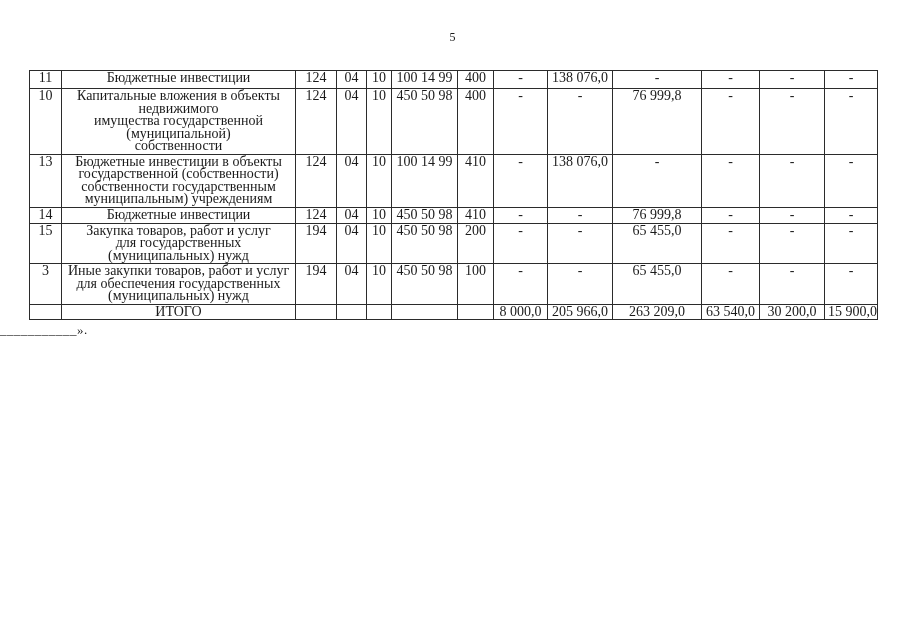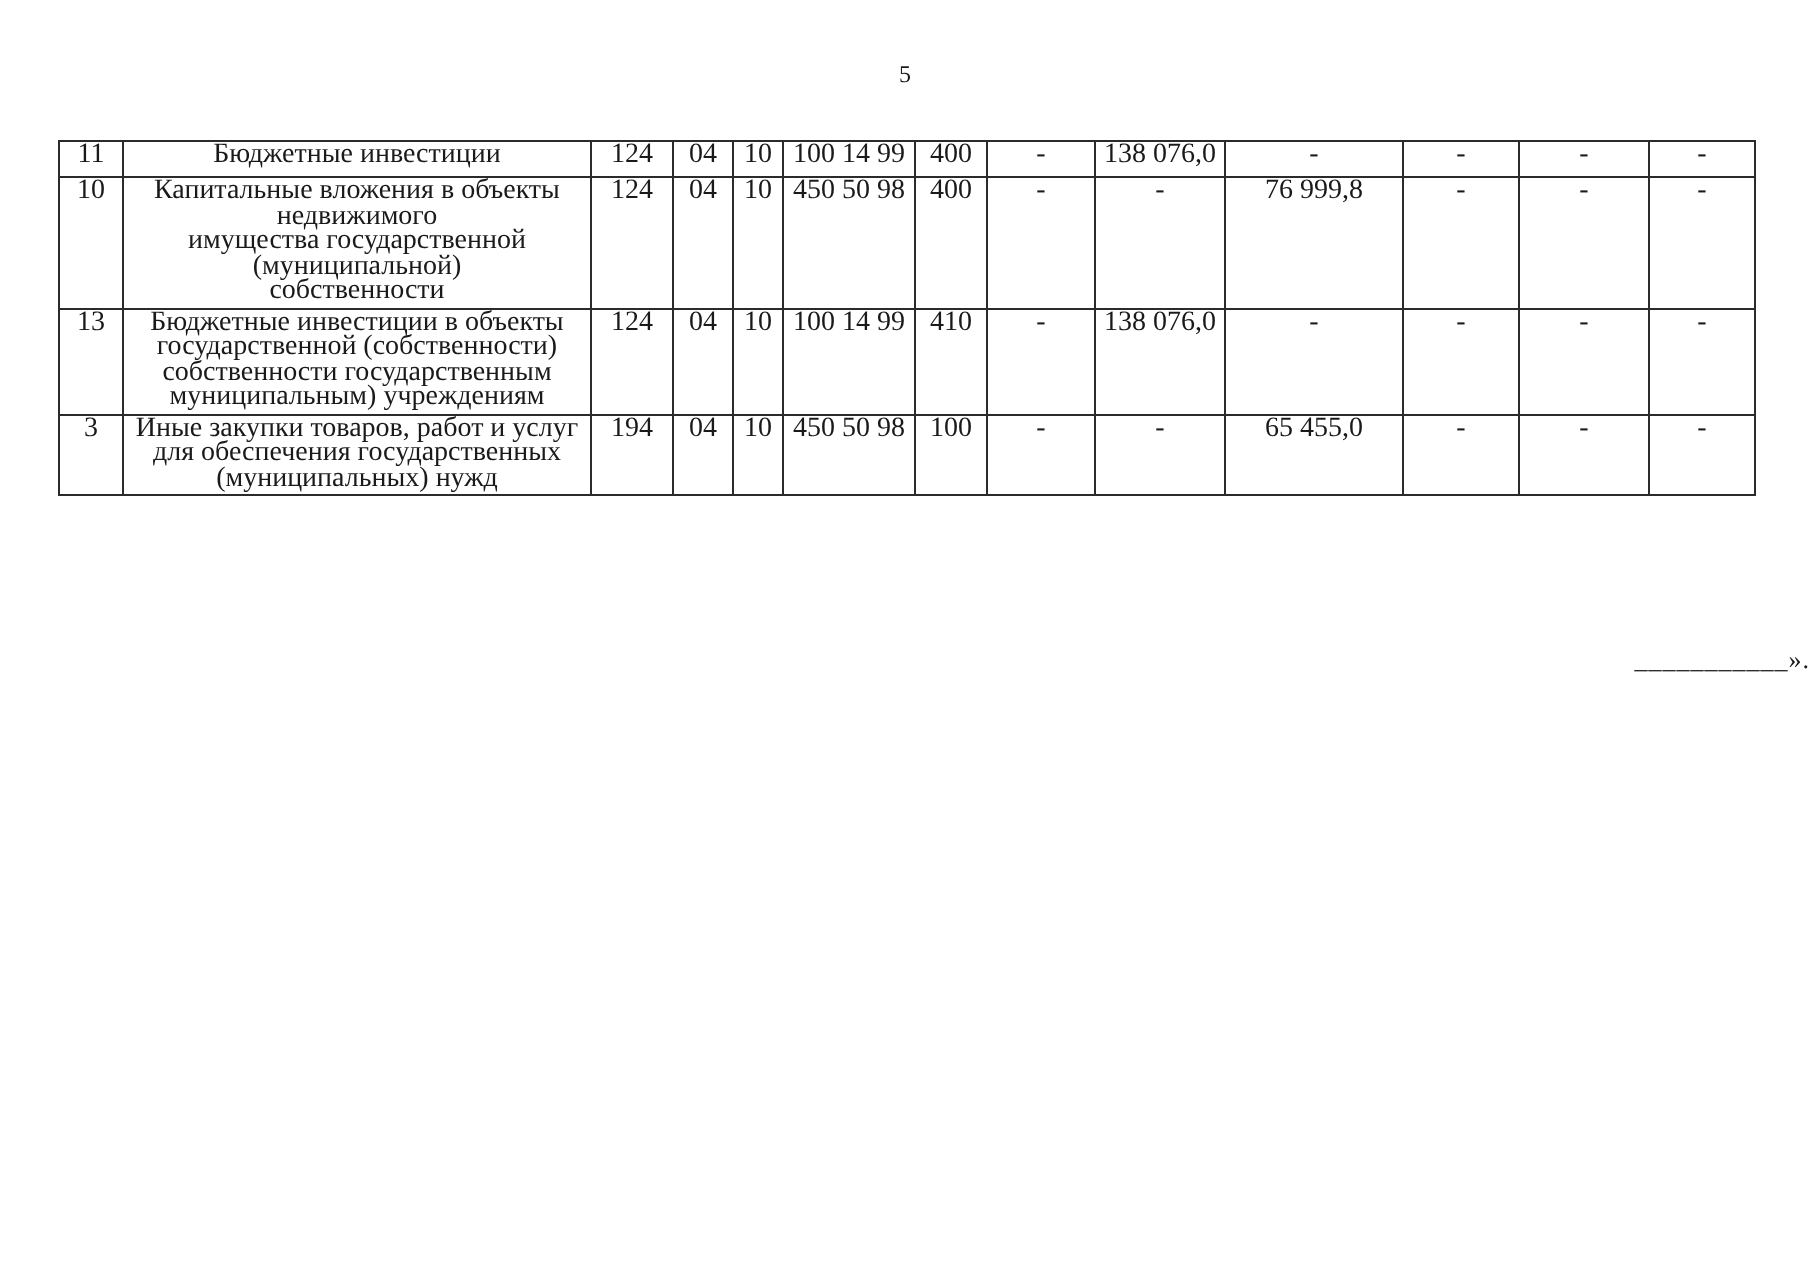--- a/index.html
+++ b/index.html
@@ -55,21 +55,21 @@
   .budget-table tr:nth-child(3) td { height: 44px; }
   .budget-table tr:nth-child(4) td { height: 13px; }
   .budget-table tr:nth-child(5) td { height: 23px; }
   .budget-table tr:nth-child(6) td { height: 37px; }
   .budget-table tr:nth-child(7) td { height: 12px; }
   .closing-line {
     position: absolute;
     top: 322px;
     left: 0;
     width: 905px;
-    text-align: right;
+    text-align: left;
     font-size: 13px;
     letter-spacing: 0.5px;
   }
 </style>
 </head>
 <body>
 
 <div class="page-number">5</div>
 
 <table class="budget-table">
@@ -133,32 +133,78 @@
         <td class="c5 val">100 14 99</td>
         <td class="c6 val">410</td>
         <td class="c7 val">-</td>
         <td class="c8 val">138 076,0</td>
         <td class="c9 val">-</td>
         <td class="c10 val">-</td>
         <td class="c11 val">-</td>
         <td class="c12 val">-</td>
       </tr>
       <tr>
+        <td class="c0">14</td>
+        <td class="c1">Бюджетные инвестиции</td>
+        <td class="c2 val">124</td>
+        <td class="c3 val">04</td>
+        <td class="c4 val">10</td>
+        <td class="c5 val">450 50 98</td>
+        <td class="c6 val">410</td>
+        <td class="c7 val">-</td>
+        <td class="c8 val">-</td>
+        <td class="c9 val">76 999,8</td>
+        <td class="c10 val">-</td>
+        <td class="c11 val">-</td>
+        <td class="c12 val">-</td>
+      </tr>
+      <tr>
+        <td class="c0">15</td>
+        <td class="c1">Закупка товаров, работ и услуг
+для государственных (муниципальных) нужд</td>
+        <td class="c2 val">194</td>
+        <td class="c3 val">04</td>
+        <td class="c4 val">10</td>
+        <td class="c5 val">450 50 98</td>
+        <td class="c6 val">200</td>
+        <td class="c7 val">-</td>
+        <td class="c8 val">-</td>
+        <td class="c9 val">65 455,0</td>
+        <td class="c10 val">-</td>
+        <td class="c11 val">-</td>
+        <td class="c12 val">-</td>
+      </tr>
+      <tr>
         <td class="c0">3</td>
         <td class="c1">Иные закупки товаров, работ и услуг
 для обеспечения государственных
 (муниципальных) нужд</td>
         <td class="c2 val">194</td>
         <td class="c3 val">04</td>
         <td class="c4 val">10</td>
         <td class="c5 val">450 50 98</td>
         <td class="c6 val">100</td>
         <td class="c7 val">-</td>
         <td class="c8 val">-</td>
         <td class="c9 val">65 455,0</td>
         <td class="c10 val">-</td>
         <td class="c11 val">-</td>
         <td class="c12 val">-</td>
       </tr>
+      <tr>
+        <td class="c0"></td>
+        <td class="c1">ИТОГО</td>
+        <td class="c2 val"></td>
+        <td class="c3 val"></td>
+        <td class="c4 val"></td>
+        <td class="c5 val"></td>
+        <td class="c6 val"></td>
+        <td class="c7 val">8 000,0</td>
+        <td class="c8 val">205 966,0</td>
+        <td class="c9 val">263 209,0</td>
+        <td class="c10 val">63 540,0</td>
+        <td class="c11 val">30 200,0</td>
+        <td class="c12 val">15 900,0</td>
+      </tr>
     </tbody>
 </table>
 
 <div class="closing-line">___________».</div>
 
 </body></html>

